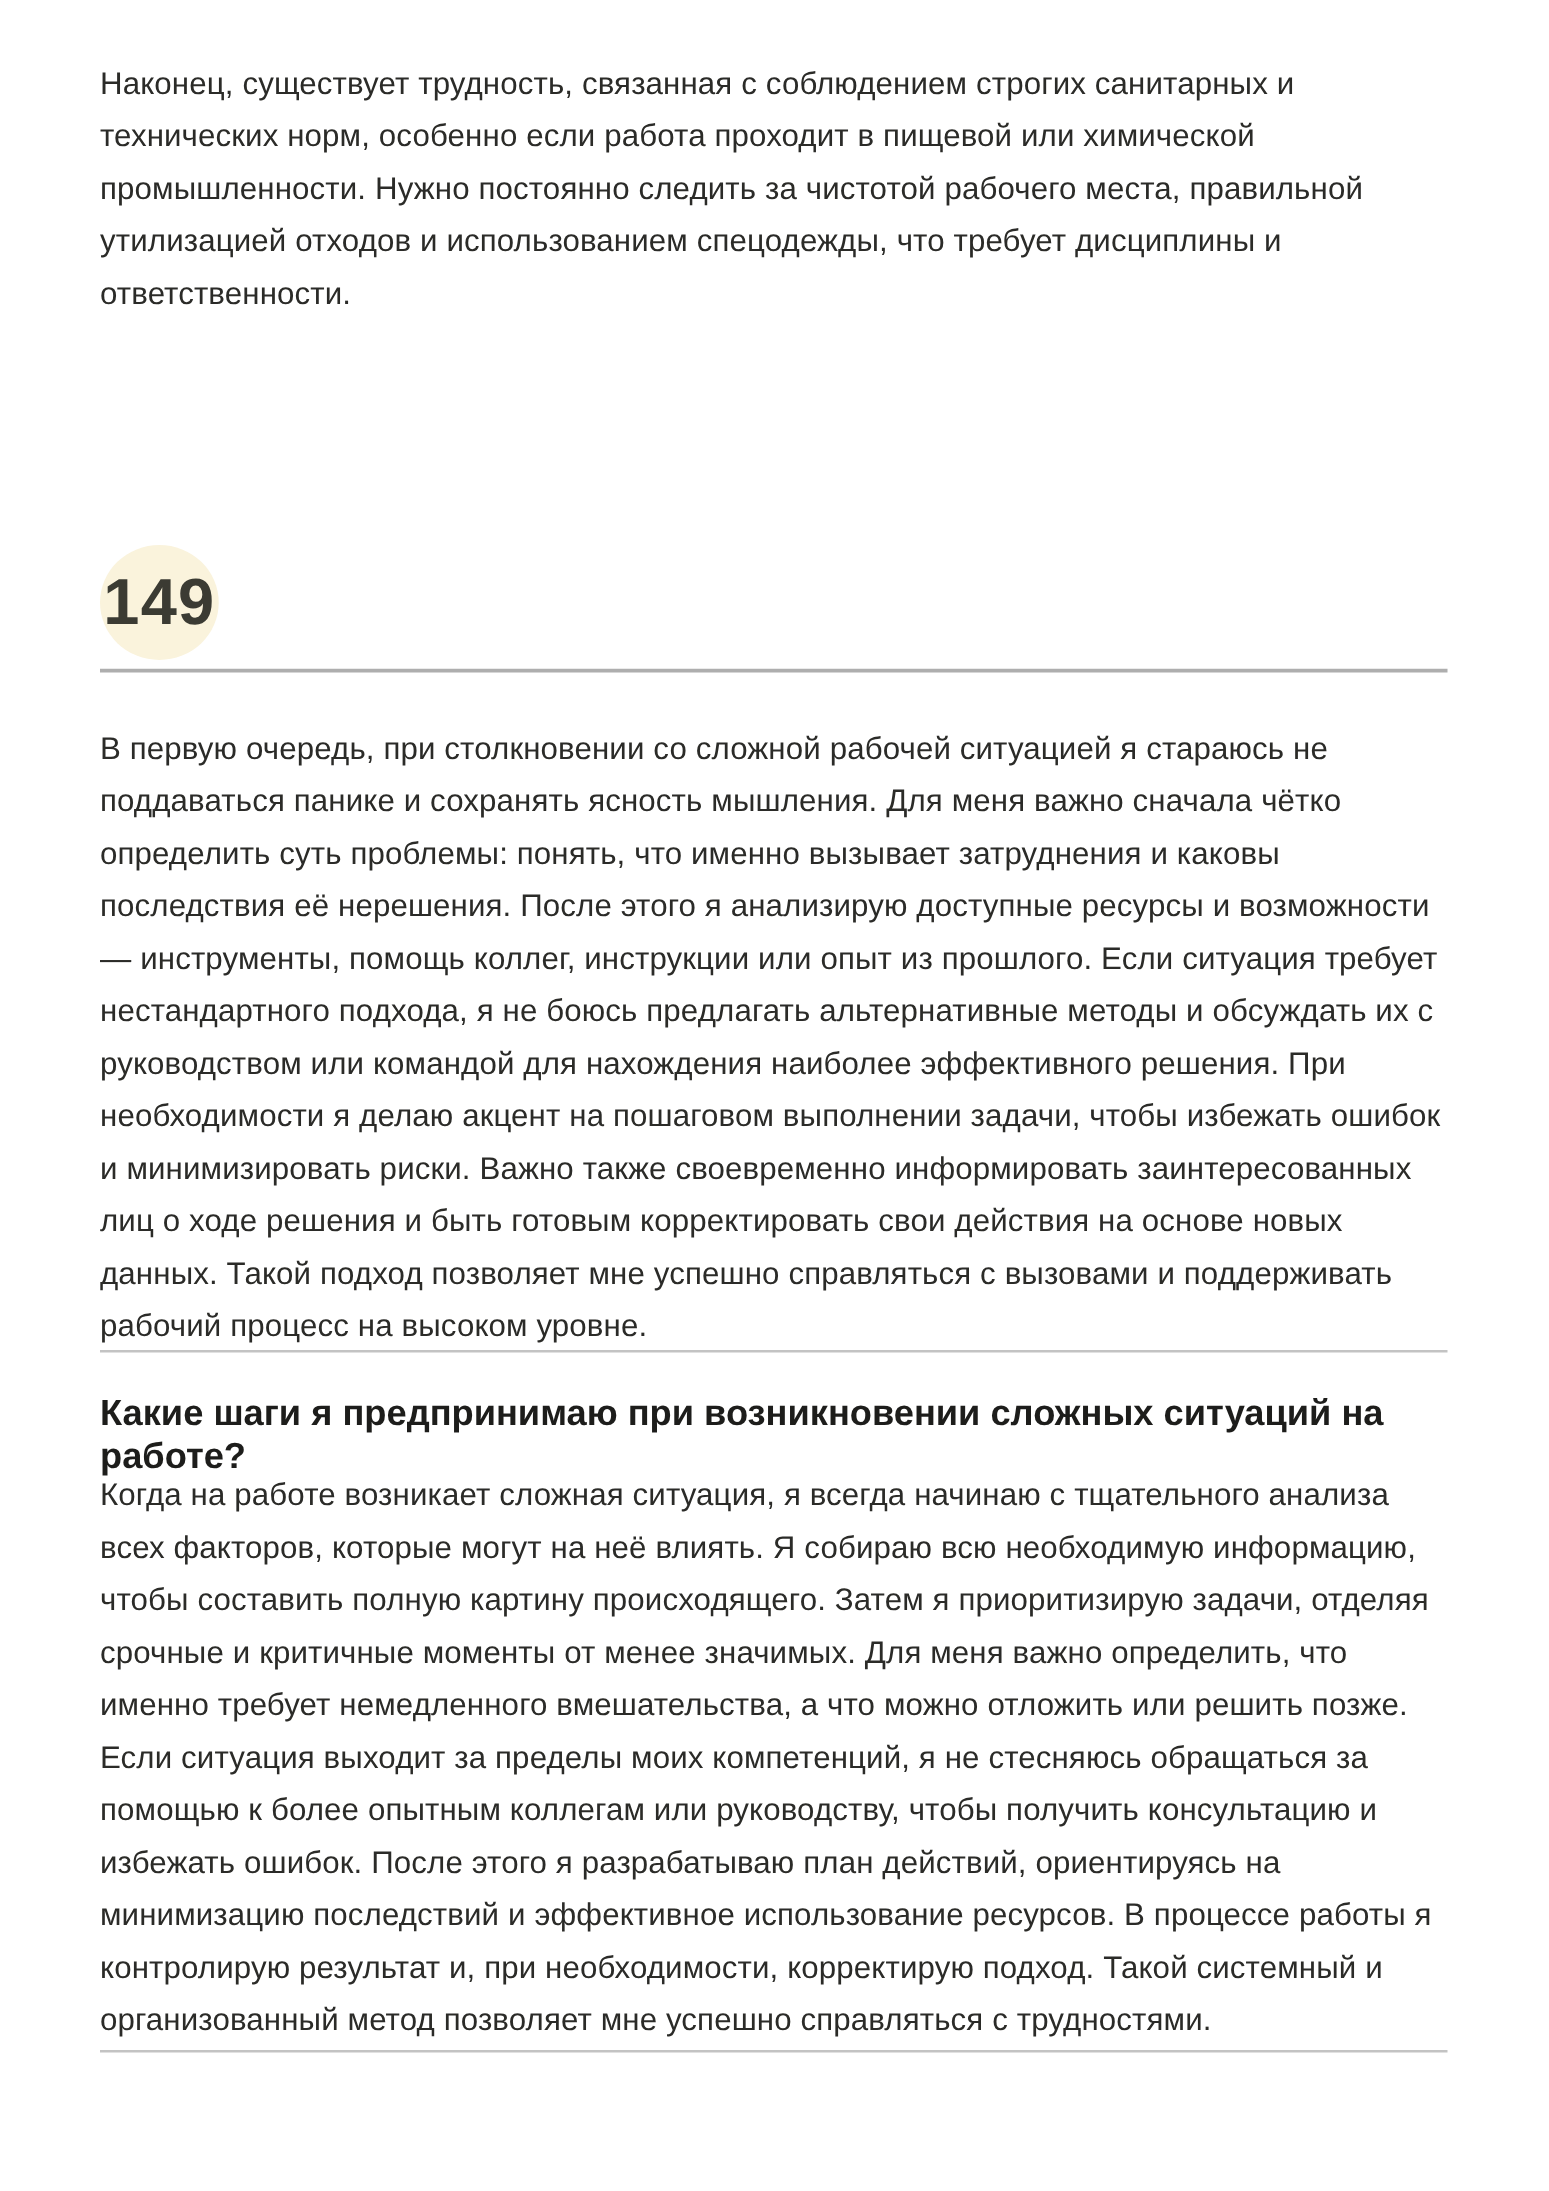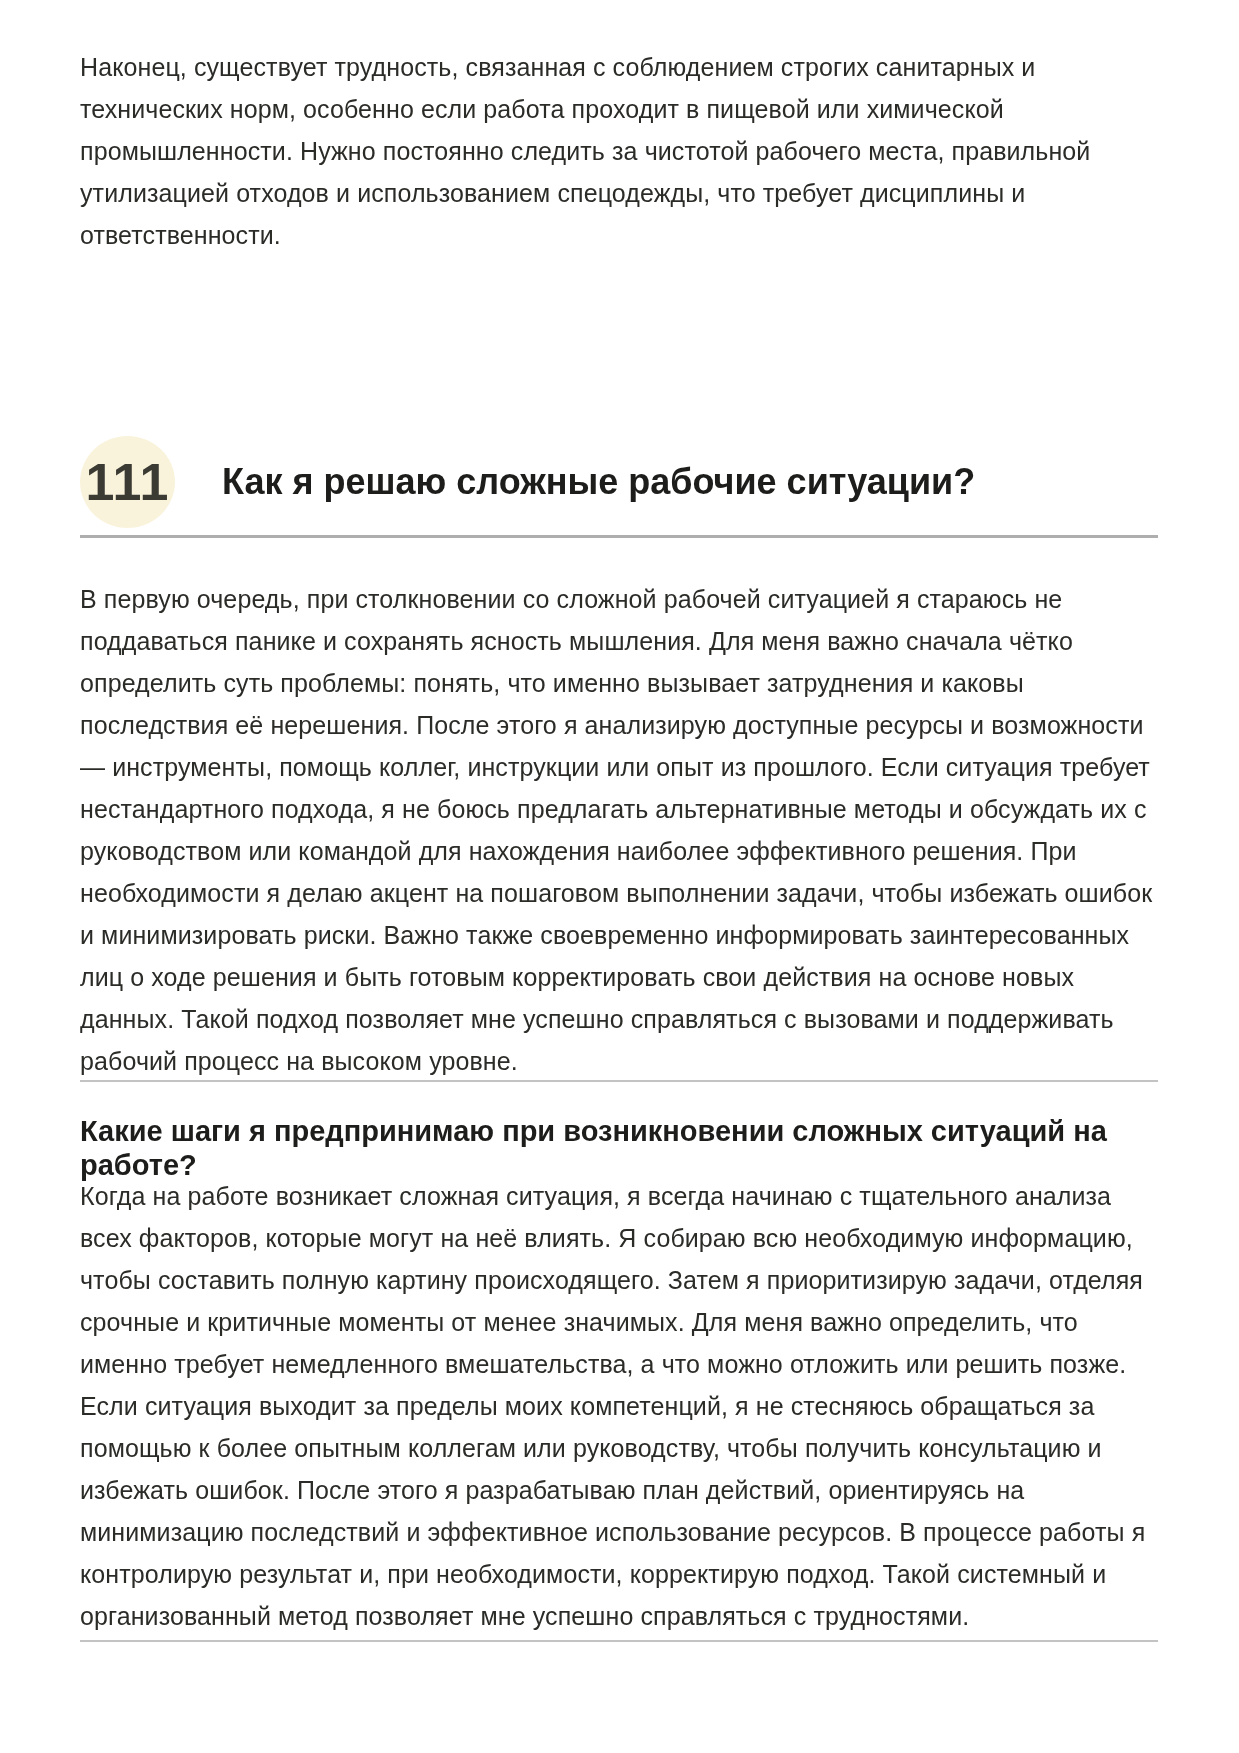--- a/index.html
+++ b/index.html
@@ -62,23 +62,22 @@
     margin:0;
   }
 </style>
 </head>
 <body>
 
 <p class="abs body-par" style="top:46px;">Наконец, существует трудность, связанная с соблюдением строгих санитарных и технических норм, особенно если работа проходит в пищевой или химической промышленности. Нужно постоянно следить за чистотой рабочего места, правильной утилизацией отходов и использованием спецодежды, что требует дисциплины и ответственности.</p>
 
 <div class="abs question-header">
   <div class="number-badge">
-    <span>111</span>
+    <span>149</span>
   </div>
-  <h1 class="question-title">Как я решаю сложные рабочие ситуации?</h1>
 </div>
 
 <div class="abs divider divider-strong" style="top:535px;"></div>
 
 <p class="abs body-par" style="top:578px;">В первую очередь, при столкновении со сложной рабочей ситуацией я стараюсь не поддаваться панике и сохранять ясность мышления. Для меня важно сначала чётко определить суть проблемы: понять, что именно вызывает затруднения и каковы последствия её нерешения. После этого я анализирую доступные ресурсы и возможности — инструменты, помощь коллег, инструкции или опыт из прошлого. Если ситуация требует нестандартного подхода, я не боюсь предлагать альтернативные методы и обсуждать их с руководством или командой для нахождения наиболее эффективного решения. При необходимости я делаю акцент на пошаговом выполнении задачи, чтобы избежать ошибок и минимизировать риски. Важно также своевременно информировать заинтересованных лиц о ходе решения и быть готовым корректировать свои действия на основе новых данных. Такой подход позволяет мне успешно справляться с вызовами и поддерживать рабочий процесс на высоком уровне.</p>
 
 <div class="abs divider divider-light" style="top:1080px;"></div>
 
 <h2 class="abs sub-heading" style="top:1114px;">Какие шаги я предпринимаю при возникновении сложных ситуаций на работе?</h2>
 

